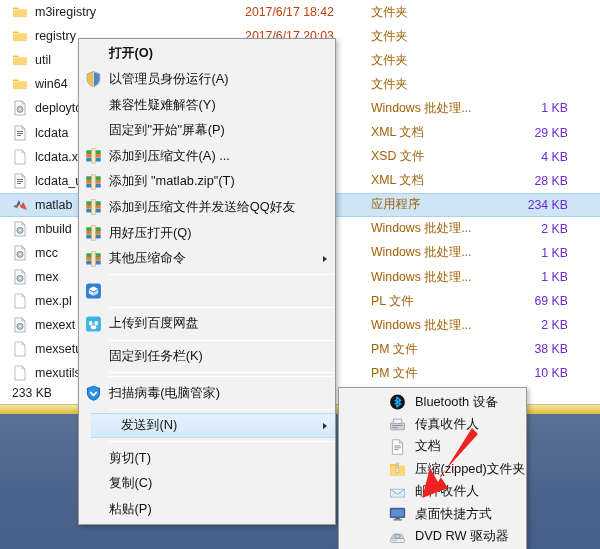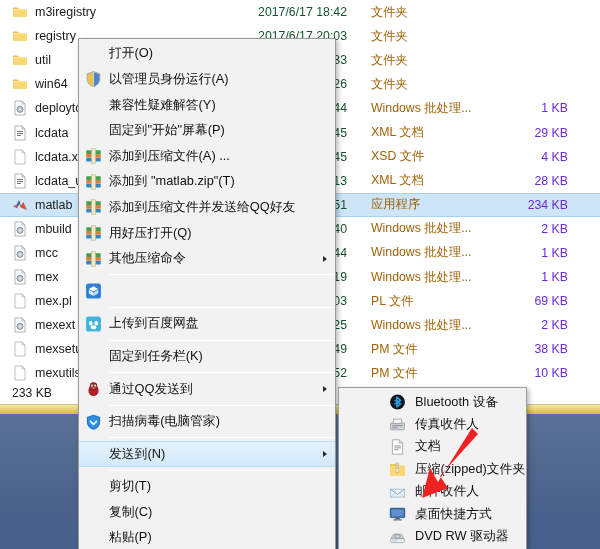--- a/index.html
+++ b/index.html
@@ -55,23 +55,23 @@
   }
   .cell-name {
     width: 232px;
     display: flex;
     align-items: center;
     padding-left: 12px;
     overflow: hidden;
   }
   .cell-date {
     width: 125px;
-    text-align: right;
+    text-align: center;
     padding-right: 10px;
-    color: #14532d;
+    color: #c2410c;
     font-size: 12.3px;
   }
   .cell-type {
     width: 140px;
     padding-left: 14px;
     color: #a16207;
     font-size: 12.3px;
     overflow: hidden;
   }
   .cell-size {
@@ -121,25 +121,26 @@
   .mi {
     position: relative;
     height: 25.6px;
     display: flex;
     align-items: center;
     padding-left: 30px;
     cursor: default;
     white-space: nowrap;
   }
   .mi .mlabel { line-height: 1; }
-  .mi.bold .mlabel { font-weight: normal; }
+  .mi.bold .mlabel { font-weight: bold; }
   .mi.hl {
     background: linear-gradient(180deg,#e4f1fb 0%, #d3e9f9 100%);
     border-top: 1px solid #b6dcf5;
     border-bottom: 1px solid #b6dcf5;
+    margin-left: 12px;
   }
   .mi .micon {
     position: absolute;
     left: 6px; top: 50%;
     transform: translateY(-50%);
     width: 17px; height: 17px;
   }
   .mi .arrow {
     position: absolute;
     right: 8px; top: 50%;
@@ -571,35 +572,20 @@
               <ellipse cx="8" cy="11" rx="2.6" ry="1.9" fill="#fff"></ellipse>
             </svg>
           </span>
           <span class="mlabel">上传到百度网盘</span>
         </div>
         <div class="sep"></div>
         <div class="mi">
           <span class="mlabel">固定到任务栏(K)</span>
         </div>
         <div class="sep"></div>
-        <div class="mi">
-          <span class="micon">
-            <svg class="icon-sq" width="17" height="17" viewBox="0 0 16 16">
-              <ellipse cx="8" cy="9.4" rx="4.8" ry="5.2" fill="#b01f2a"></ellipse>
-              <ellipse cx="8" cy="5.6" rx="3.6" ry="3.9" fill="#9d1b24"></ellipse>
-              <ellipse cx="6.5" cy="5.1" rx="1.1" ry="1.4" fill="#fff"></ellipse>
-              <ellipse cx="9.5" cy="5.1" rx="1.1" ry="1.4" fill="#fff"></ellipse>
-              <circle cx="6.6" cy="5.3" r=".6" fill="#111"></circle>
-              <circle cx="9.4" cy="5.3" r=".6" fill="#111"></circle>
-              <ellipse cx="8" cy="7.2" rx="1.1" ry=".7" fill="#e8a13c"></ellipse>
-            </svg>
-          </span>
-          <span class="mlabel">通过QQ发送到</span>
-          <span class="arrow"></span>
-        </div>
         <div class="sep"></div>
         <div class="mi">
           <span class="micon">
             <svg class="icon-sq" width="17" height="17" viewBox="0 0 16 16">
               <path d="M8 1.2 L14.2 3.4 V8.2 C14.2 11.7 11.4 14.3 8 15.2 C4.6 14.3 1.8 11.7 1.8 8.2 V3.4 Z" fill="#1d6fc4"></path>
               <path d="M8 2.2 L13.2 4 V8.2 C13.2 11.2 10.9 13.4 8 14.2 C5.1 13.4 2.8 11.2 2.8 8.2 V4 Z" fill="#2f8fe0"></path>
               <path d="M5.2 7.4 L8 10.2 L10.8 7.4" fill="none" stroke="#fff" stroke-width="1.5" stroke-linecap="round" stroke-linejoin="round"></path>
             </svg>
           </span>
           <span class="mlabel">扫描病毒(电脑管家)</span>

